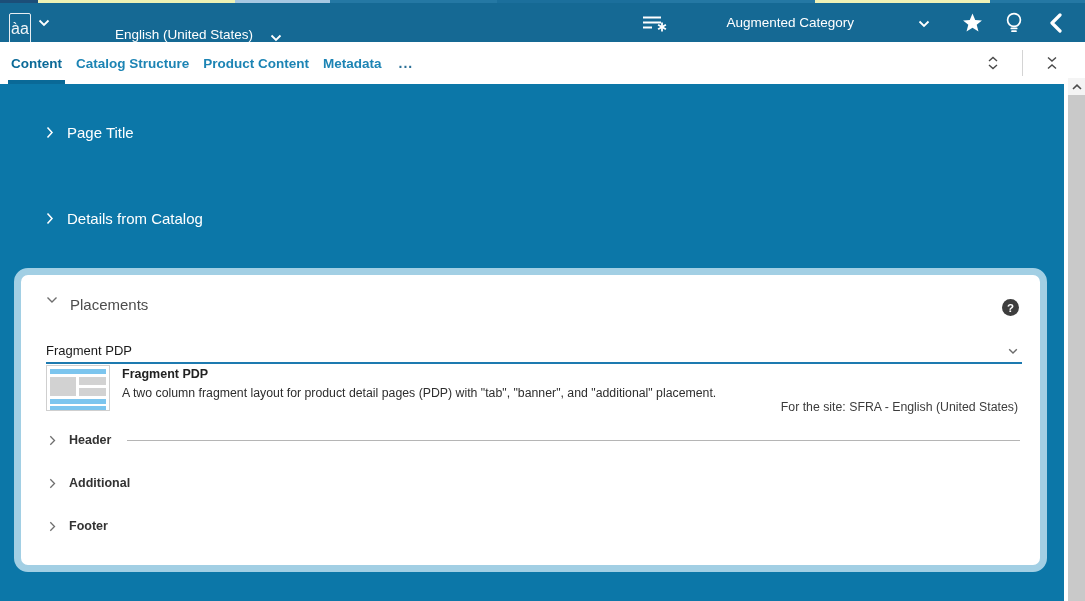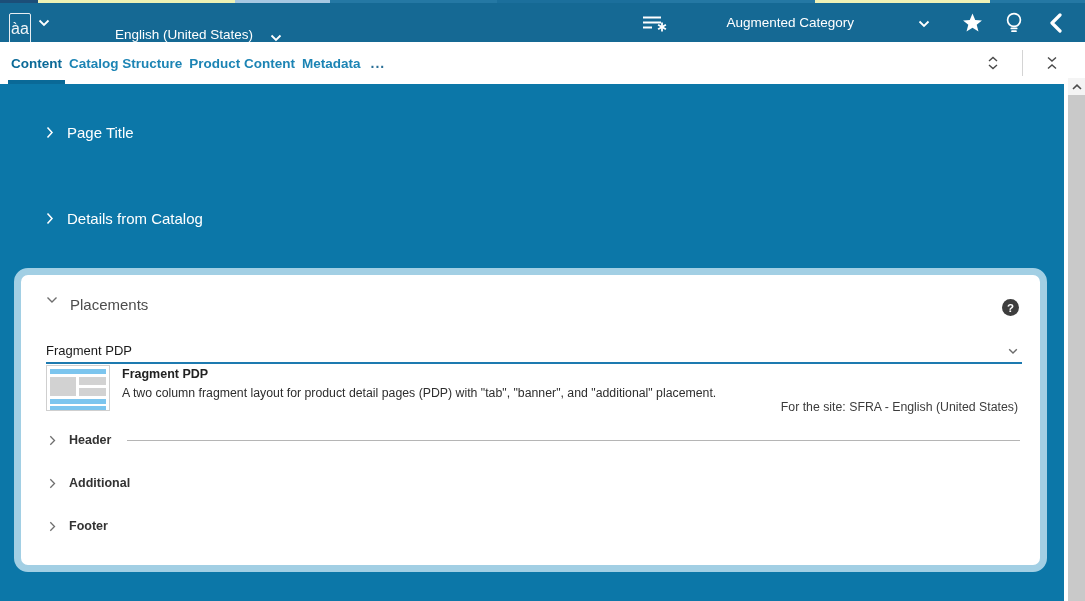--- a/index.html
+++ b/index.html
@@ -19,21 +19,21 @@
   .lang-label-caret{margin-left:17px;margin-top:2px;}
   .topbar-right{position:absolute;right:14px;top:0;height:39px;display:flex;align-items:center;}
   .tool-btn{display:flex;align-items:center;font-size:13.5px;gap:48px;}
   .tool-btn .lbl{margin:0 0 0 9px;}
   .tool-btn .crt{margin-left:16px;margin-top:2px;}
   .icon-btn{display:flex;align-items:center;justify-content:center;width:30px;height:30px;cursor:pointer;}
   .gap40{width:27px;} .gap24{width:12px;}
 
   
   .tabbar{position:absolute;left:0;top:42px;width:1085px;height:42px;background:#fff;}
-  .tabs{position:absolute;left:10px;top:0;height:42px;display:flex;align-items:center;gap:5px;font-size:13.5px;}
+  .tabs{position:absolute;left:10px;top:0;height:42px;display:flex;align-items:center;gap:12px;font-size:13.5px;}
   .tab{position:relative;height:42px;display:flex;align-items:center;padding:0 1px;color:var(--tab-link,#1c84b4);cursor:pointer;white-space:nowrap;font-weight:bold;}
   .tab.active{color:var(--active-tab,#0a6997);font-weight:bold;}
   .tab.active::after{content:"";position:absolute;left:-2px;right:-2px;bottom:0;height:4px;background:var(--active-tab,#15689a);}
   .tab-more{color:#2a6f96;font-weight:bold;letter-spacing:1px;font-size:14px;cursor:pointer;margin-left:4px;}
   .tab-tools{position:absolute;right:18px;top:0;height:42px;display:flex;align-items:center;}
   .vdiv{width:1px;height:26px;background:#d4d4d4;margin:0 14px;}
 
   
   .main{position:absolute;left:0;top:84px;width:1064px;height:517px;background:var(--main-bg,#0c77a8);}
   .tsection{position:absolute;left:46px;display:flex;align-items:center;gap:13px;color:#fff;font-size:15px;cursor:pointer;}

